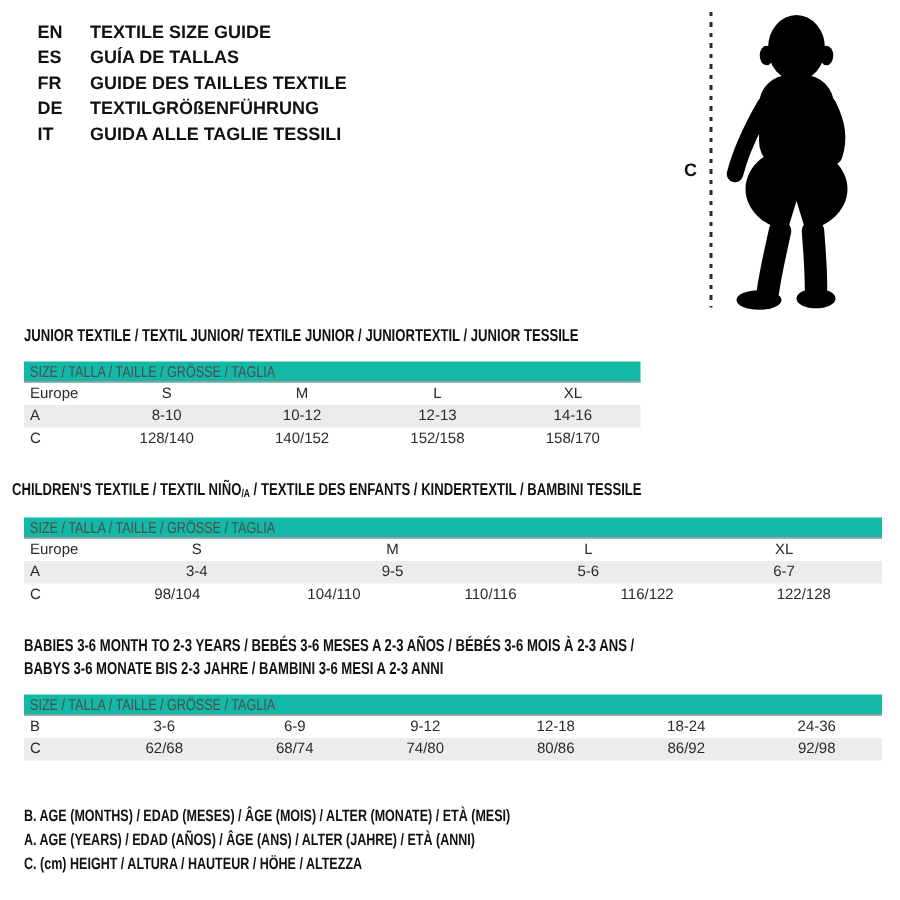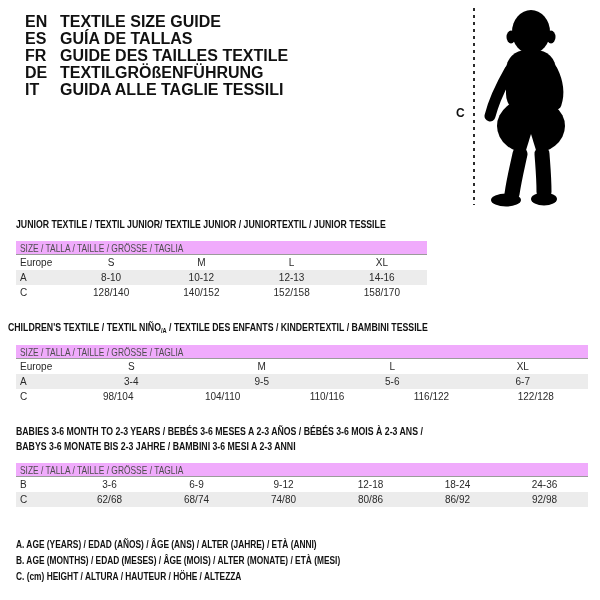--- a/index.html
+++ b/index.html
@@ -4,40 +4,40 @@
 <style>
   html,body{margin:0;padding:0;}
   body{
     width:600px;height:600px;position:relative;background:#ffffff;
     font-family:"Liberation Sans","DejaVu Sans",sans-serif;
     color:#1a1a1a;overflow:hidden;
   }
   .abs{position:absolute;}
   
   .lang-block{left:25px;top:13px;}
-  .lang-row{display:flex;line-height:17px;font-size:16px;font-weight:bold;color:#111;}
+  .lang-row{display:flex;line-height:17px;font-size:12px;font-weight:bold;color:#111;}
   .lang-code{width:35px;}
   .lang-label{white-space:nowrap;}
   
   .dash-line{
     left:473px;top:8px;width:2px;height:197px;
     background:repeating-linear-gradient(to bottom,#2b2b2b 0 3px,transparent 3px 7px);
   }
   .measure-label{left:456px;top:106px;font-size:12px;font-weight:bold;color:#111;}
   .silhouette{left:480px;top:8px;}
   
   .cond{display:inline-block;transform:scaleX(0.76);transform-origin:0 0;white-space:nowrap;}
   .cond85{display:inline-block;transform:scaleX(0.8);transform-origin:0 50%;white-space:nowrap;}
   
   .sec-title{font-size:11.5px;font-weight:bold;color:#111;line-height:15px;}
   .sub{font-size:7.5px;vertical-align:-1.5px;}
   
   .table{left:16px;}
   .size-bar{
-    height:14px;line-height:14px;background:#f0abfc;border-bottom:1px solid #9b9b9b;
+    height:14px;line-height:14px;background:#14b8a6;border-bottom:1px solid #9b9b9b;
     color:#4d4d4d;font-size:10.5px;padding-left:4px;box-sizing:border-box;
   }
   .trow{display:flex;height:15px;line-height:15px;font-size:10px;color:#2a2a2a;}
   .trow.alt{background:#ececec;}
   .c0{width:50px;padding-left:4px;box-sizing:border-box;text-align:left;}
   .cd{flex:1;text-align:center;}
   
   .footnotes{left:16px;top:536px;}
   .fn-line{font-size:11px;font-weight:bold;line-height:16px;color:#111;}
 </style>
@@ -173,16 +173,16 @@
     <span class="cd">62/68</span>
     <span class="cd">68/74</span>
     <span class="cd">74/80</span>
     <span class="cd">80/86</span>
     <span class="cd">86/92</span>
     <span class="cd">92/98</span>
   </div>
 </div>
 
 <div class="abs footnotes">
+  <div class="fn-line"><span class="cond">B. AGE (MONTHS) / EDAD (MESES) / ÂGE (MOIS) / ALTER (MONATE) / ETÀ (MESI)</span></div>
   <div class="fn-line"><span class="cond">A. AGE (YEARS) / EDAD (AÑOS) / ÂGE (ANS) / ALTER (JAHRE) / ETÀ (ANNI)</span></div>
-  <div class="fn-line"><span class="cond">B. AGE (MONTHS) / EDAD (MESES) / ÂGE (MOIS) / ALTER (MONATE) / ETÀ (MESI)</span></div>
   <div class="fn-line"><span class="cond">C. (cm) HEIGHT / ALTURA / HAUTEUR / HÖHE / ALTEZZA</span></div>
 </div>
 
 </body></html>

